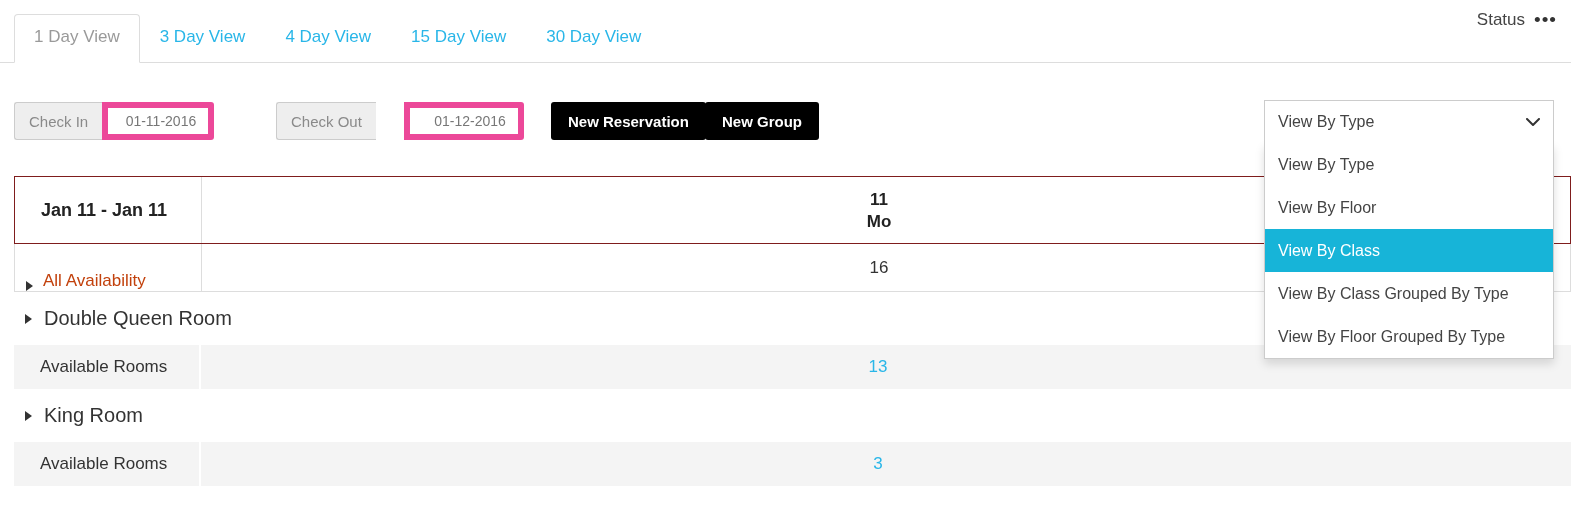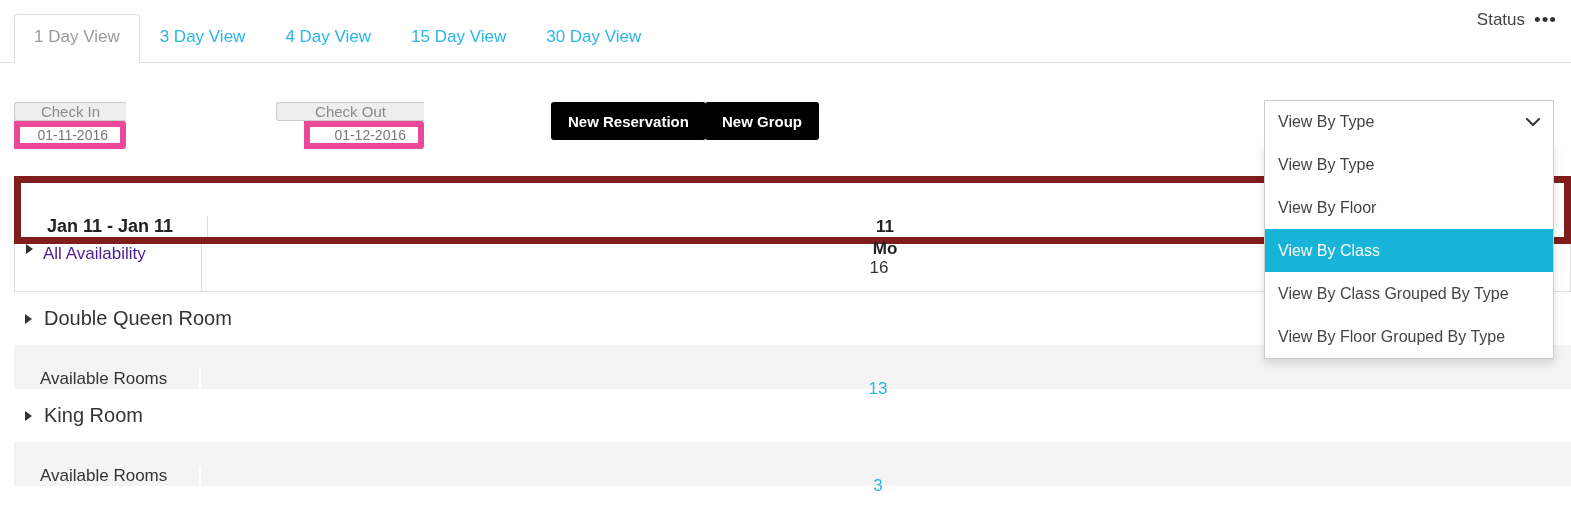--- a/index.html
+++ b/index.html
@@ -54,21 +54,21 @@
   }
   .status-dots {
     font-size: 19px; letter-spacing: 1px; color: #333333;
     line-height: 16px;
   }
 
   
   .toolbar { position: absolute; left: 0; top: 63px; width: 1571px; height: 100px; }
   .input-group {
     position: absolute; top: 39px;
-    display: flex; align-items: stretch; height: 38px; flex-direction: column;
+    display: flex; align-items: stretch; height: 38px;
   }
   .input-group.checkin  { left: 14px; }
   .input-group.checkout { left: 276px; }
   .ig-addon {
     display: flex; align-items: center; justify-content: center;
     padding: 0 14px;
     background: #eeeeee;
     border: 1px solid #cccccc;
     border-right: none;
     border-radius: 3px 0 0 3px;
@@ -149,23 +149,22 @@
   }
   .dd-item.selected {
     background: #17b4d8;
     color: #ffffff;
   }
 
   
   .grid { position: absolute; left: 14px; top: 176px; width: 1557px; }
   .grid-head {
     display: flex;
-    border: 7px solid #7f1d1d;
+    border: 1px solid #7f1d1d;
     height: 68px;
-    align-items: flex-end;
   }
   .gh-label {
     width: 187px; min-width: 187px;
     display: flex; align-items: center;
     padding-left: 26px;
     font-size: 18px; font-weight: bold; color: #222222;
     border-right: 1px solid #dddddd;
   }
   .gh-days { flex: 1; position: relative; }
   .day-col {
@@ -181,23 +180,23 @@
 
   .grid-row-all {
     display: flex;
     height: 48px;
     border-left: 1px solid #dddddd;
     border-right: 1px solid #dddddd;
     border-bottom: 1px solid #dddddd;
   }
   .gr-label {
     width: 187px; min-width: 187px;
-    display: flex; align-items: flex-start; gap: 10px;
+    display: flex; align-items: flex-end; gap: 10px;
     padding-left: 11px;
-    font-size: 17px; color: #4c1d95;
+    font-size: 17px; color: #c2410c;
     border-right: 1px solid #dddddd;
   }
   .gr-value {
     flex: 1; position: relative;
   }
   .value-cell {
     position: absolute; left: 0; top: 0;
     width: 1354px; height: 100%;
     display: flex; align-items: center; justify-content: center;
     font-size: 17px; color: #333333;
@@ -216,21 +215,20 @@
     display: flex; align-items: center; gap: 12px;
     height: 53px;
     padding-left: 11px;
     font-size: 20px; color: #333333;
     cursor: pointer;
   }
   .sub-row {
     display: flex;
     height: 44px;
     background: #f4f4f4;
-    align-items: flex-end;
   }
   .sub-label {
     width: 187px; min-width: 187px;
     display: flex; align-items: center;
     padding-left: 26px;
     font-size: 17px; color: #333333;
     border-right: 2px solid #ffffff;
   }
   .sub-value { flex: 1; position: relative; }
 </style>

